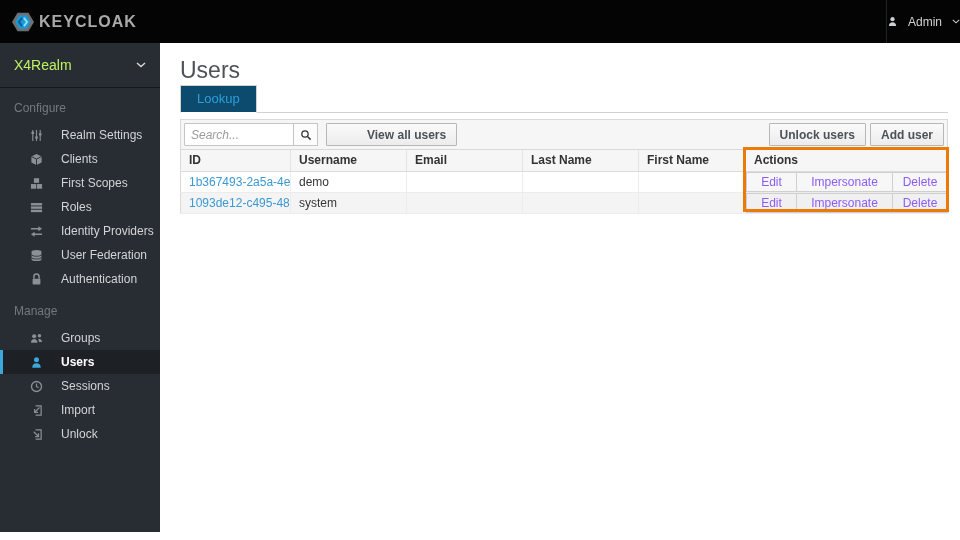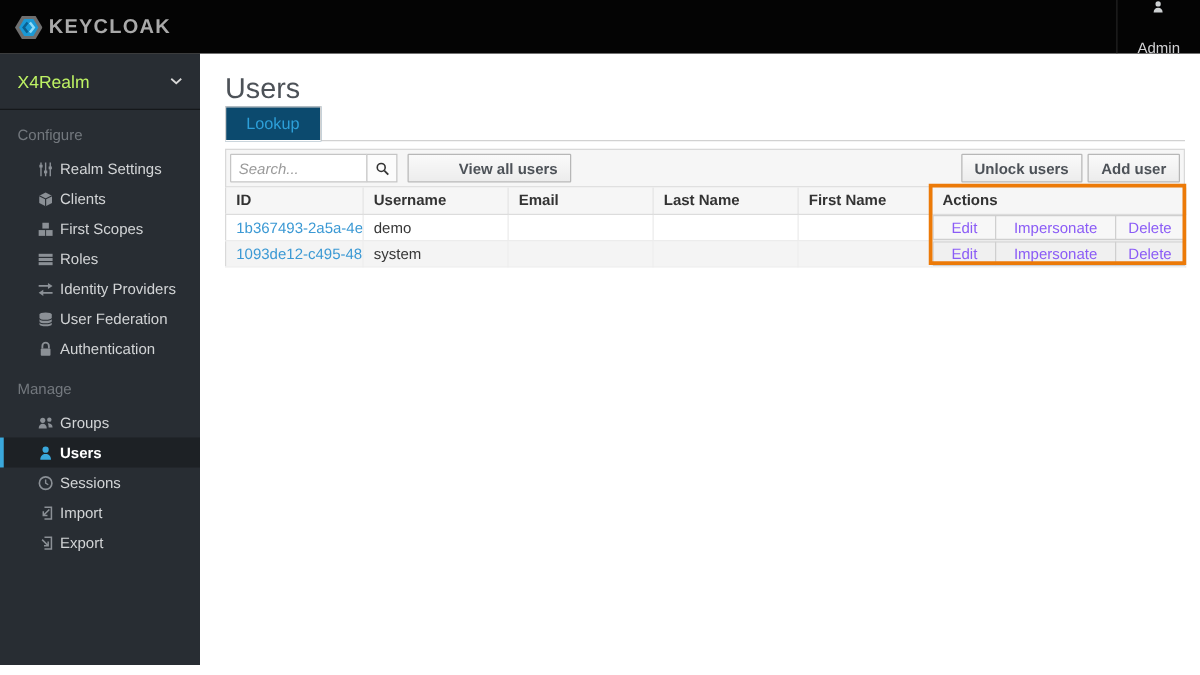--- a/index.html
+++ b/index.html
@@ -4,30 +4,30 @@
 <style>
   * { margin:0; padding:0; box-sizing:border-box; }
   html,body { width:960px; height:540px; overflow:hidden; background:#fff;
     font-family:"Liberation Sans","DejaVu Sans",sans-serif; }
 
   
   .topbar { position:absolute; top:0; left:0; width:960px; height:43px;
     background:#040404; display:flex; align-items:center; justify-content:space-between; }
   .brand { display:flex; align-items:center; gap:5px; padding-left:12px; cursor:pointer; }
   .brand-text { font-size:16px; font-weight:bold; color:#a9a9a9; letter-spacing:1px; }
-  .topbar-right { height:43px; display:flex; align-items:center; gap:20px;
-    padding:0 16px; border-left:1px solid #222; color:#d2d2d4; font-size:12px; cursor:pointer;flex-direction:column; }
+  .topbar-right { height:43px; display:flex; align-items:center; gap:10px;
+    padding:0 0; border-left:1px solid #222; color:#d2d2d4; font-size:12px; cursor:pointer; }
 
   
   .sidebar { position:absolute; top:43px; left:0; width:160px; height:489px; background:#282d33; }
   .realm-selector { height:45px; display:flex; align-items:center; justify-content:space-between;
     padding:0 14px; border-bottom:1px solid #15181b; color:#bef264; font-size:14px; cursor:pointer; }
   .nav-section { margin-top:13px; }
   .nav-label { padding:0 14px; color:#73787e; font-size:12px; margin-bottom:8px; }
-  .nav-item { height:24px; display:flex; align-items:center; gap:5px; padding-left:29px;
+  .nav-item { height:24px; display:flex; align-items:center; gap:18px; padding-left:29px;
     color:#d2d4d6; font-size:12px; cursor:pointer;text-align:right; }
   .nav-item .icon { width:14px; height:14px; color:#8b9096; display:flex; align-items:center; justify-content:center; }
   .nav-item.active { background:#1d2125; border-left:3px solid #3aa8dc; padding-left:26px;
     color:#fff; font-weight:bold; }
   .nav-item.active .icon { color:#3aa8dc; }
 
   
   .content { position:absolute; top:43px; left:160px; width:800px; height:497px; background:#fff; }
   .page-title { margin:14px 20px 1px 20px; font-size:23px; font-weight:300; color:#4d5258; line-height:27px; }
   .tabbar { margin:0 12px 0 20px; border-bottom:1px solid #d2d2d2; height:28px; }
@@ -245,21 +245,21 @@
       <span>Import</span>
     </div>
 
     <div class="nav-item">
       <span class="icon">
         <svg width="13" height="13" viewBox="0 0 14 14">
           <path d="M6 2H12v10H6" fill="none" stroke="currentColor" stroke-width="1.3"></path>
           <path d="M4 4l5.2 5.2M9.2 5.6v3.6H5.6" fill="none" stroke="currentColor" stroke-width="1.3"></path>
         </svg>
       </span>
-      <span>Export</span>
+      <span>Unlock</span>
     </div>
   </div>
 </aside>
 
 <main class="content">
   <h1 class="page-title">Users</h1>
 
   <div class="tabbar">
     <span class="tab active">Lookup</span>
   </div>

